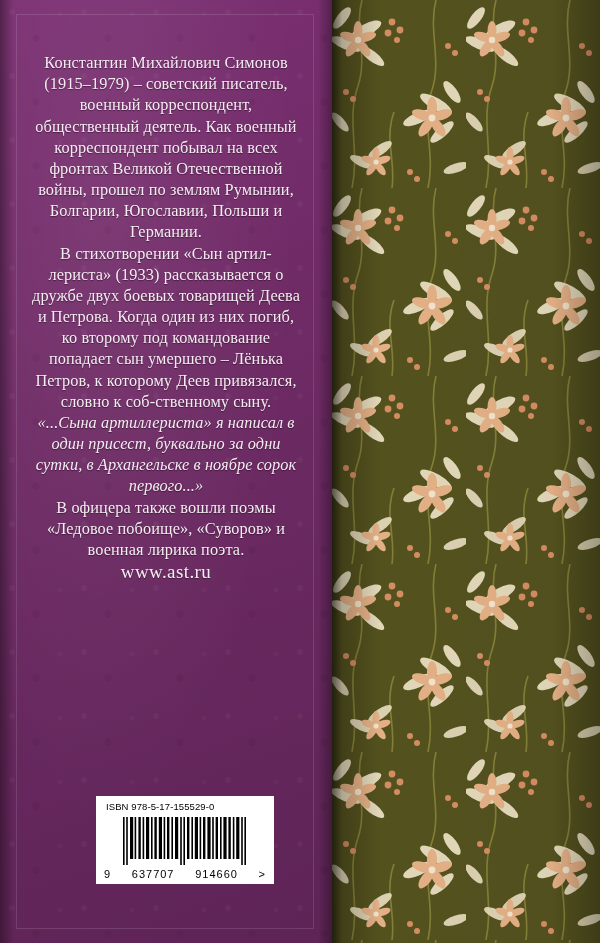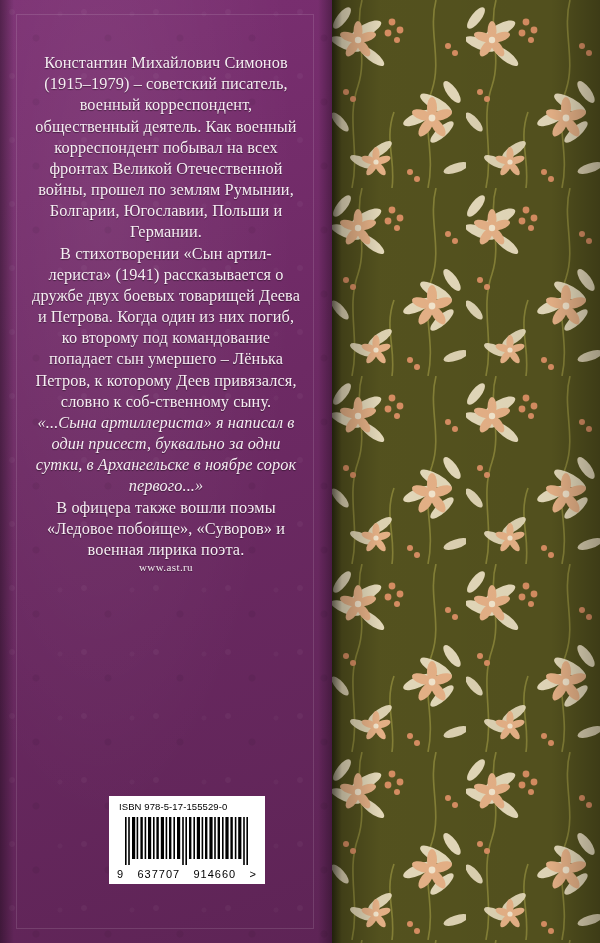--- a/index.html
+++ b/index.html
@@ -100,36 +100,35 @@
     text-shadow: 0 1px 1px rgba(0,0,0,0.45);
   }
   .blurb p {
     margin: 0 0 0 0;
   }
   .blurb .quote {
     font-style: italic;
   }
   .site {
     margin-top: 10px;
-    font-size: 11px;
+    font-size: 19px;
     letter-spacing: 0.4px;
   }
 
   
   .barcode-block {
     position: absolute;
     left: 96px;
     top: 796px;
-    width: 156px;
+    width: 178px;
     background: #ffffff;
     padding: 5px 6px 4px 6px;
     box-sizing: border-box;
     color: #000;
     text-align: center;
-    margin-left: 13px;
   }
   .isbn-line {
     font-family: "Liberation Sans", sans-serif;
     font-size: 9.5px;
     letter-spacing: 0.1px;
     margin-bottom: 3px;
     text-align: left;
     padding-left: 4px;
   }
   .bars {
@@ -248,21 +247,21 @@
         </linearGradient>
       </defs>
       <rect x="0" y="0" width="268" height="943" fill="url(#floralPat)"></rect>
       <rect x="0" y="0" width="268" height="943" fill="url(#floralShade)"></rect>
     </svg>
   </div>
   <div class="floral-seam"></div>
 
   <div class="blurb">
     <p>Константин Михайлович Симонов (1915–1979) – советский писатель, военный корреспондент, общественный деятель. Как военный корреспондент побывал на всех фронтах Великой Отечественной войны, прошел по землям Румынии, Болгарии, Югославии, Польши и Германии.</p>
-    <p>В стихотворении «Сын артил-лериста» (1941) рассказывается о дружбе двух боевых товарищей Деева и Петрова. Когда один из них погиб, ко второму под командование попадает сын умершего – Лёнька Петров, к которому Деев привязался, словно к соб-ственному сыну.</p>
+    <p>В стихотворении «Сын артил-лериста» (1933) рассказывается о дружбе двух боевых товарищей Деева и Петрова. Когда один из них погиб, ко второму под командование попадает сын умершего – Лёнька Петров, к которому Деев привязался, словно к соб-ственному сыну.</p>
     <p class="quote">«...Сына артиллериста» я написал в один присест, буквально за одни сутки, в Архангельске в ноябре сорок первого...»</p>
     <p>В офицера также вошли поэмы «Ледовое побоище», «Суворов» и военная лирика поэта.</p>
     <p class="site">www.ast.ru</p>
   </div>
 
   <div class="barcode-block">
     <div class="isbn-line">ISBN 978-5-17-155529-0</div>
     <svg class="bars" viewBox="0 0 136 52" preserveAspectRatio="none">
       <rect x="0" y="0" width="136" height="52" fill="#ffffff"></rect>
       <g fill="#000000">

